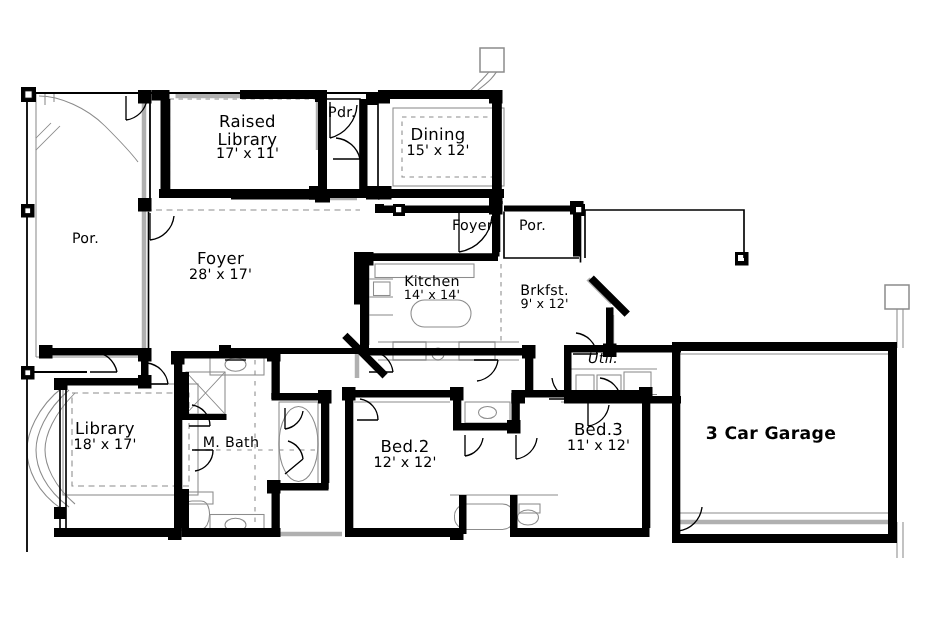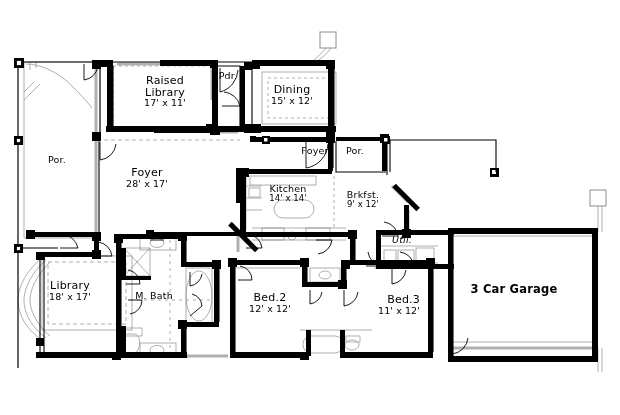--- a/index.html
+++ b/index.html
@@ -449,21 +449,21 @@
 
   <div class="room-label lbl-sm" style="left:154px; top:296px;">
     <span class="room-name">M. Bath</span>
   </div>
 
   <div class="room-label" style="left:270px; top:303px;">
     <span class="room-name">Bed.2</span>
     <span class="room-dims">12' x 12'</span>
   </div>
 
-  <div class="room-label" style="left:399px; top:305px;text-align:right;">
+  <div class="room-label" style="left:399px; top:292px;">
     <span class="room-name">Bed.3</span>
     <span class="room-dims">11' x 12'</span>
   </div>
 
   <div class="room-label lbl-garage" style="left:514px; top:289px;font-weight:bold;">
     <span class="room-name">3 Car Garage</span>
   </div>
 
 </div>
 

